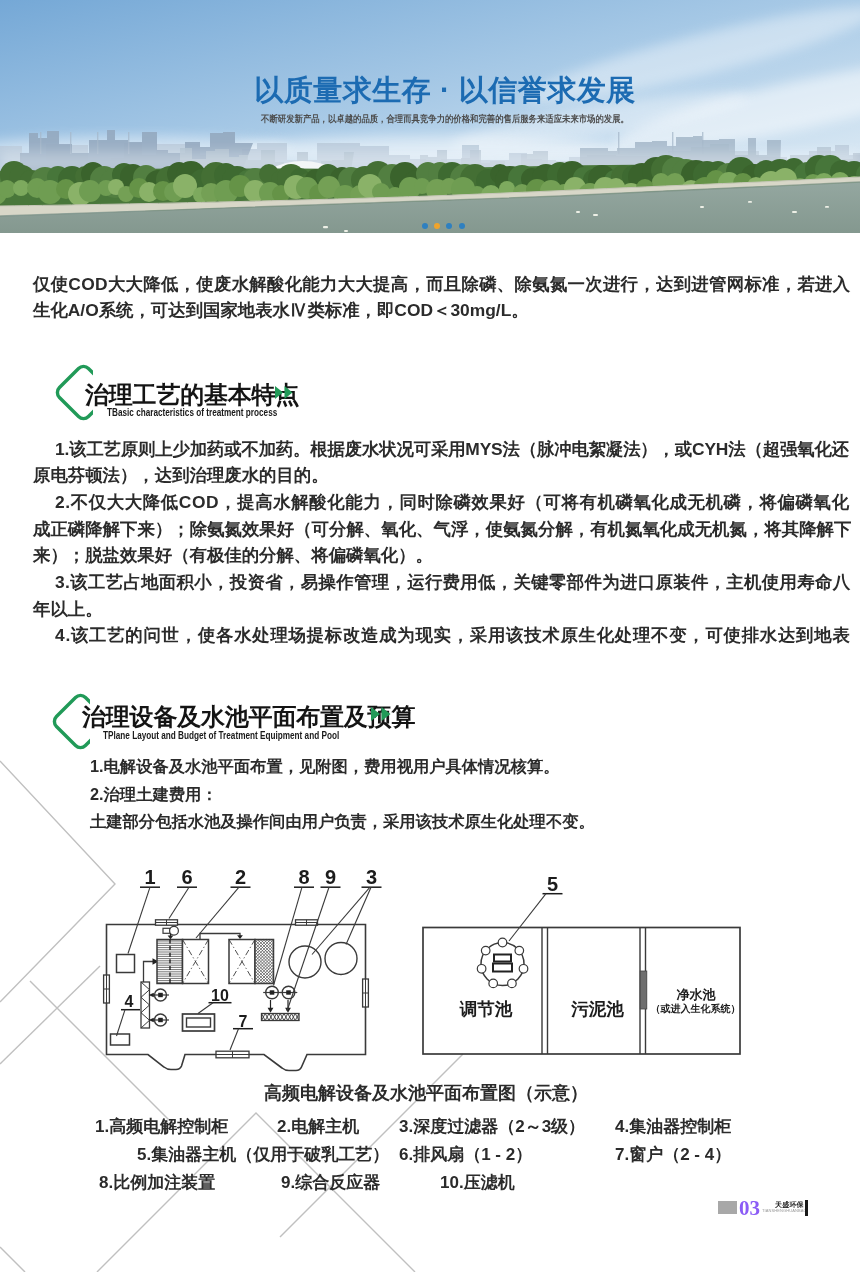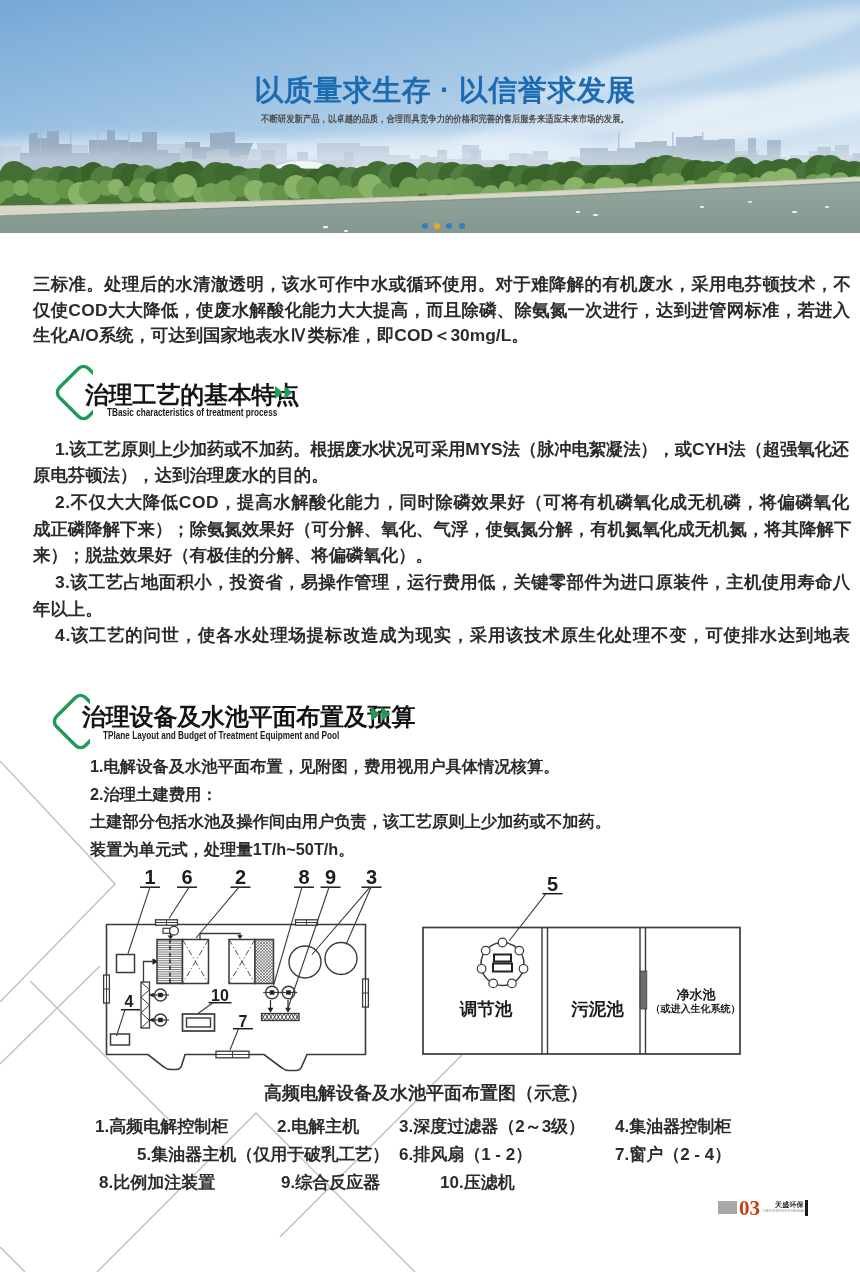--- a/index.html
+++ b/index.html
@@ -259,21 +259,20 @@
 <path d="M0,761 L115,884 L0,1002"></path>
 <path d="M100,966 L0,1064"></path>
 <path d="M30,981 L170,1121"></path>
 <path d="M463,1054 L280,1237"></path>
 <path d="M97,1272 L256,1113 L415,1272"></path>
 <path d="M0,1247 L25,1272"></path>
 </g>
 </svg>
 
 <div class="abs cjk para" style="left:33px;top:272px;width:800px;line-height:25.5px;">
-<div style="letter-spacing:0.400px;">三标准。处理后的水清澈透明，该水可作中水或循环使用。对于难降解的有机废水，采用电芬顿技术，不</div>
 <div style="letter-spacing:0.290px;">仅使COD大大降低，使废水解酸化能力大大提高，而且除磷、除氨氮一次进行，达到进管网标准，若进入</div>
 <div class="last">生化A/O系统，可达到国家地表水Ⅳ类标准，即COD＜30mg/L。</div>
 </div>
 
 <div class="abs" style="left:0;top:0;">
 
 <svg class="abs" style="left:48px;top:357px;" width="76" height="72" viewBox="0 0 76 72">
 <rect x="15" y="15" width="41" height="41" rx="7" transform="rotate(45 35.5 35.5)" fill="none" stroke="#219a58" stroke-width="3.4"></rect>
 </svg>
 
@@ -314,22 +313,21 @@
 <path d="M0,0 L9,7 L0,14 Z" fill="#219a58"></path>
       <path d="M10.5,0 L19.5,7 L10.5,14 Z" fill="#219a58"></path>
 </svg>
 
 <div class="abs hdsub" style="left:103px;top:729px;">TPlane Layout and Budget of Treatment Equipment and Pool</div>
 </div>
 
 <div class="abs cjk" style="left:90px;top:753px;width:720px;font-size:16.3px;line-height:27.5px;">
 <div>1.电解设备及水池平面布置，见附图，费用视用户具体情况核算。</div>
 <div>2.治理土建费用：</div>
-<div>土建部分包括水池及操作间由用户负责，该工艺原则上少加药或不加药。</div>
-<div>装置为单元式，处理量1T/h~50T/h。</div>
+<div>土建部分包括水池及操作间由用户负责，采用该技术原生化处理不变。</div>
 </div>
 
 <div class="abs" style="left:90px;top:860px;width:760px;height:215px;">
 <svg width="760" height="215" viewBox="90 860 760 215" xmlns="http://www.w3.org/2000/svg">
 <path d="M106.5,924.5 L365.5,924.5 L365.5,1054.5 L307,1054.5 L301.5,1067 Q300,1070.5 296,1070.5 L289,1070.5 Q285,1070.5 282,1068 L264,1054.5 L185,1054.5 L181.5,1066 Q180,1069.5 176,1069.5 L171,1069.5 Q167,1069.5 164,1067 L148,1054.5 L106.5,1054.5 Z" fill="none" stroke="#3a3a3a" stroke-width="1.6"></path>
 <g>
         <rect x="155.5" y="919.8" width="22" height="5.4" fill="#ffffff" stroke="#3a3a3a" stroke-width="1.3"></rect>
         <line x1="155.5" y1="922.5" x2="177.5" y2="922.5" stroke="#3a3a3a" stroke-width="1"></line>
         <line x1="166.5" y1="919.8" x2="166.5" y2="925.2" stroke="#3a3a3a" stroke-width="1"></line>
       </g>
@@ -507,16 +505,16 @@
 <span style="left:615px;">7.窗户（2 - 4）</span>
 </div>
 
 <div class="abs cjk legend" style="left:4px;top:1171px;font-size:17px;width:860px;height:22px;">
 <span style="left:95px;">8.比例加注装置</span>
 <span style="left:277px;">9.综合反应器</span>
 <span style="left:436px;">10.压滤机</span>
 </div>
 
 <div class="abs" style="left:718px;top:1201px;width:19px;height:13px;background:#a8a8a8;"></div>
-<div class="abs" style="left:739px;top:1196px;font-size:21px;font-weight:bold;color:#c2410c;font-family:'Liberation Serif',serif;">03</div>
+<div class="abs" style="left:739px;top:1196px;font-size:21px;font-weight:bold;color:#8b5cf6;font-family:'Liberation Serif',serif;">03</div>
 <div class="abs" style="left:775px;top:1200px;font-size:14px;font-weight:bold;color:#222;letter-spacing:0.4px;transform:scale(0.5);transform-origin:left top;white-space:nowrap;">天盛环保</div>
 <div class="abs" style="left:762px;top:1208px;font-size:8px;color:#999;letter-spacing:0.2px;transform:scale(0.5);transform-origin:left top;white-space:nowrap;">TIANSHENGHUANBAO</div>
 <div class="abs" style="left:805px;top:1200px;width:2.5px;height:16px;background:#1a1a1a;"></div>
 
 </body></html>

